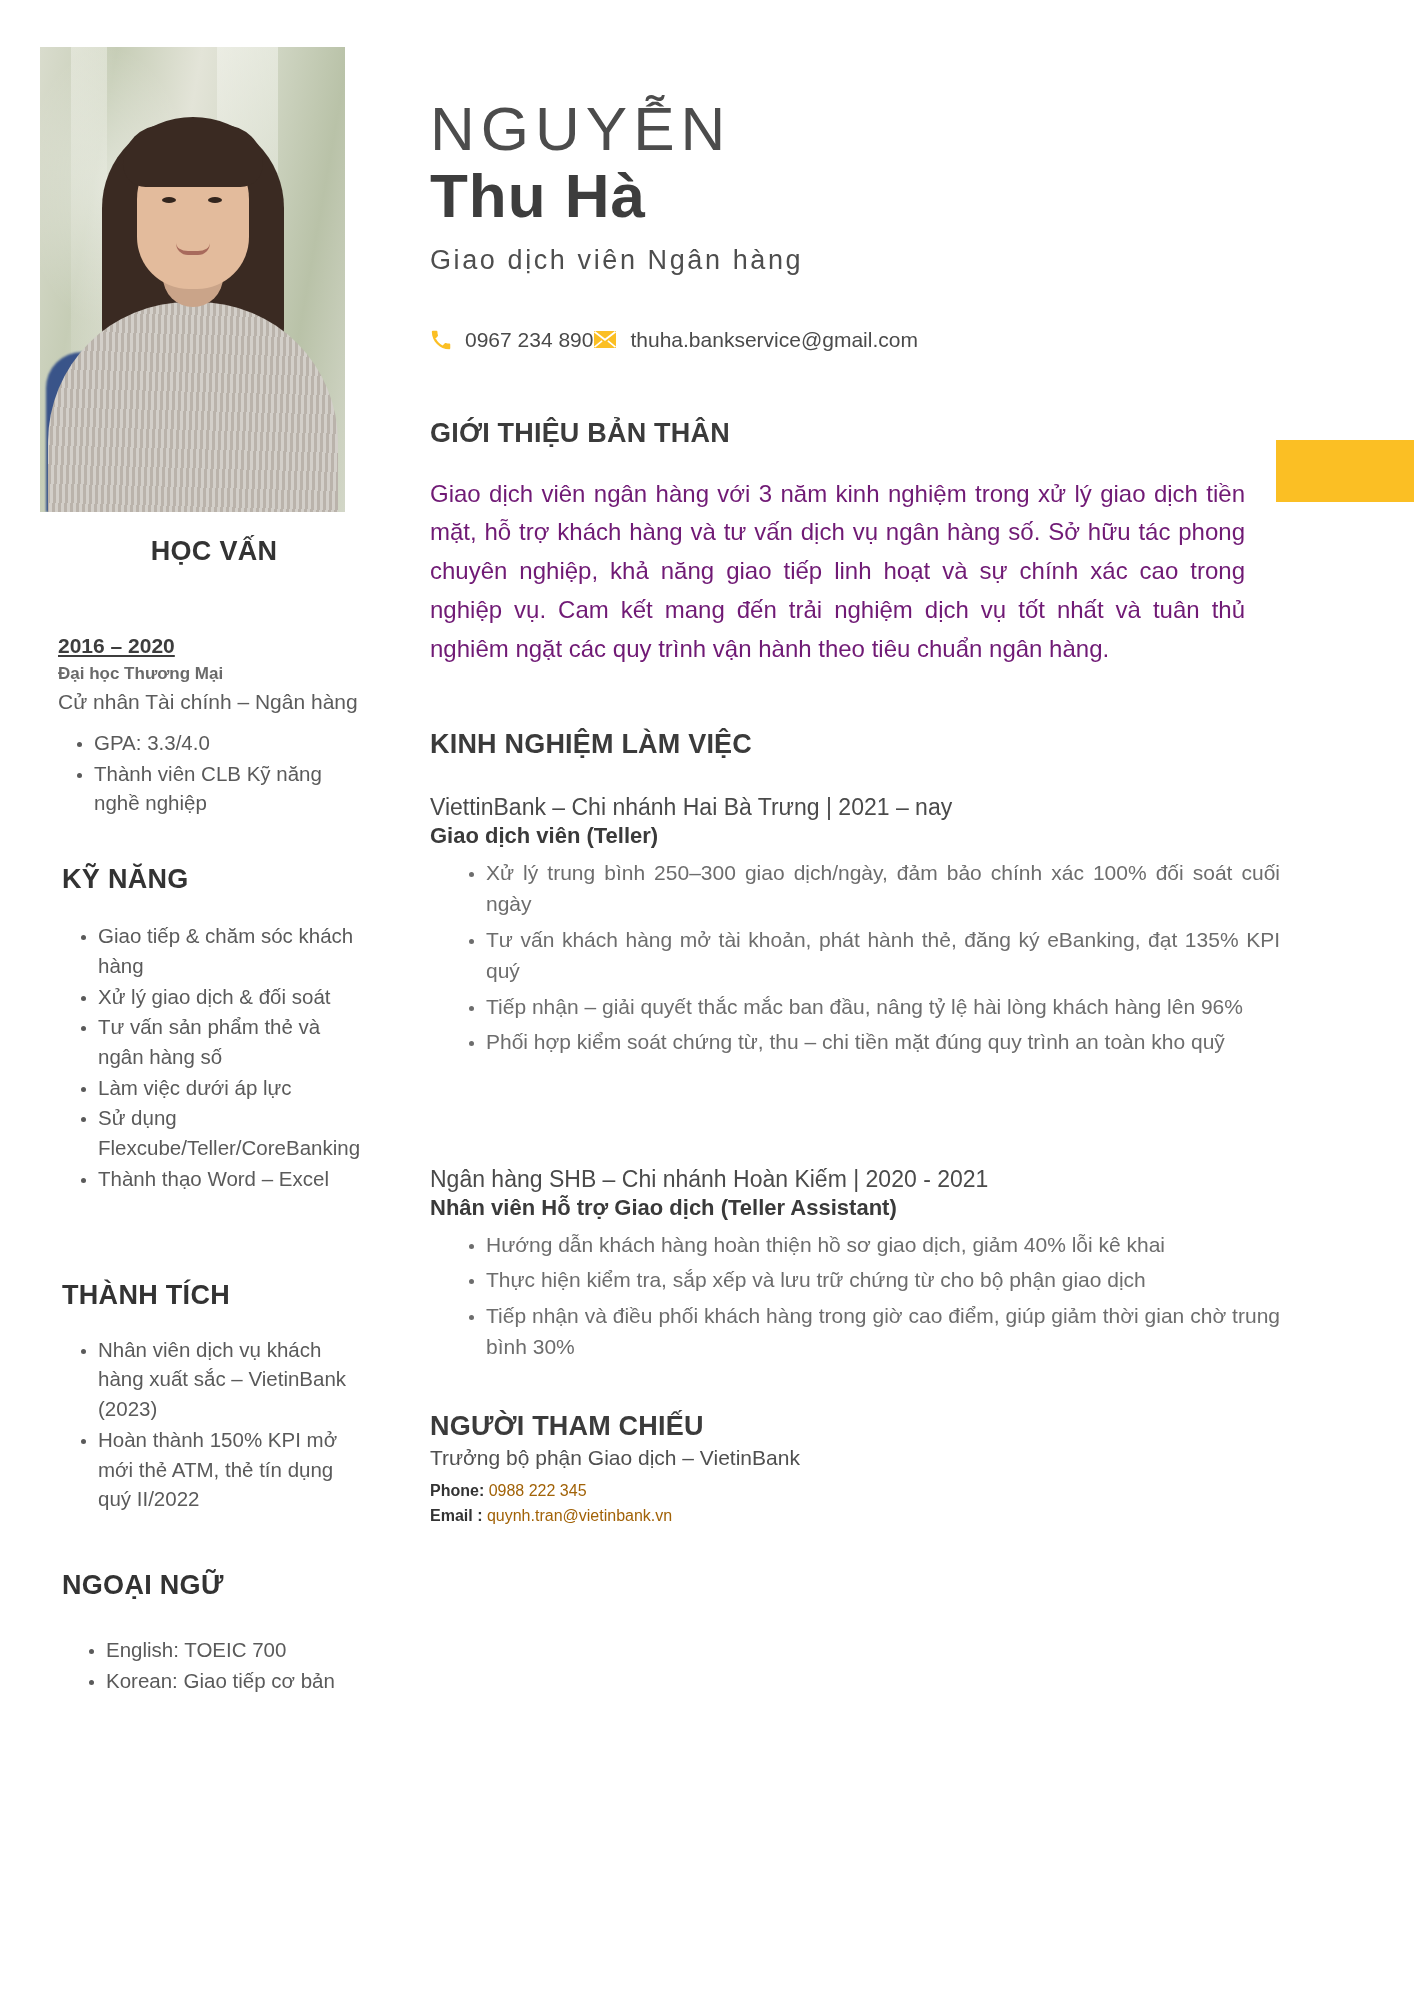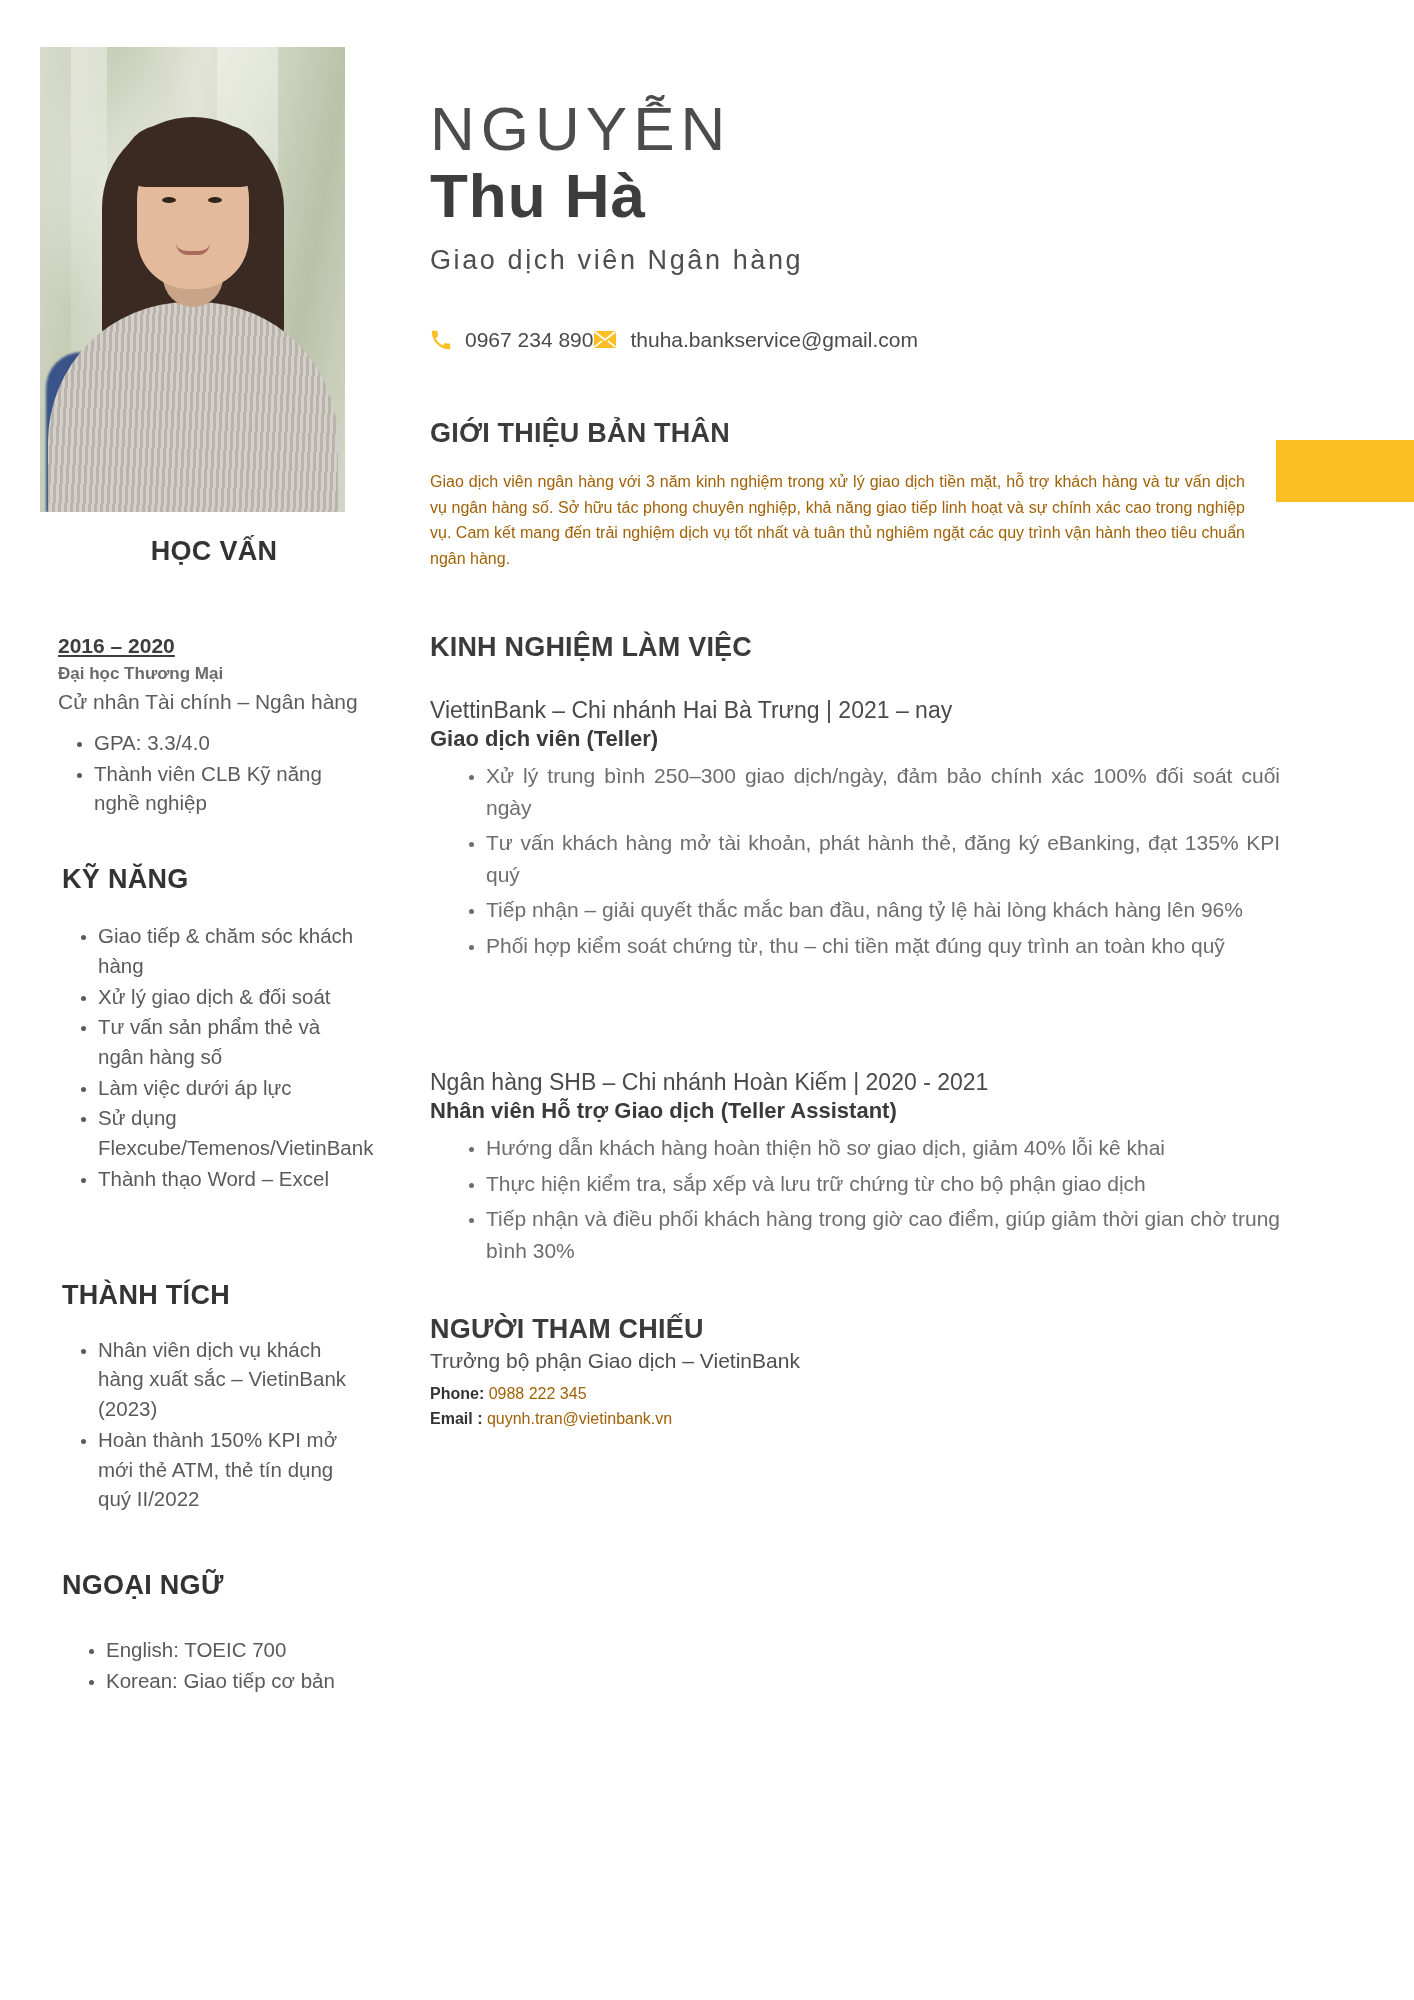--- a/index.html
+++ b/index.html
@@ -233,24 +233,24 @@
     margin-bottom: 1px;
   }
   ul.bullets li::marker { font-size: 17px; }
 
   .gap-skills { margin-top: 46px; padding-left: 22px; }
   .gap-achv   { margin-top: 86px; padding-left: 22px; }
   .gap-lang   { margin-top: 56px; padding-left: 22px; }
 
   
   .summary {
-    margin-top: 20px;
-    font-size: 16px;
+    margin-top: 26px;
+    font-size: 24px;
     line-height: 1.62;
-    color: #a16207;
+    color: #701a75;
     text-align: justify;
     width: 815px;
   }
   .exp-block { margin-top: 34px; }
   .exp-org {
     font-size: 23px;
     font-weight: 400;
     color: #4a4a4a;
   }
   .exp-role {
@@ -335,21 +335,21 @@
       </ul>
     </div>
 
     <div class="lblock gap-skills">
       <h2 class="sec-left">KỸ NĂNG</h2>
       <ul class="bullets" style="padding-left:36px;margin-top:26px">
         <li>Giao tiếp &amp; chăm sóc khách hàng</li>
         <li>Xử lý giao dịch &amp; đối soát</li>
         <li>Tư vấn sản phẩm thẻ và ngân hàng số</li>
         <li>Làm việc dưới áp lực</li>
-        <li>Sử dụng Flexcube/Temenos/VietinBank</li>
+        <li>Sử dụng Flexcube/Teller/CoreBanking</li>
         <li>Thành thạo Word – Excel</li>
       </ul>
     </div>
 
     <div class="lblock gap-achv">
       <h2 class="sec-left">THÀNH TÍCH</h2>
       <ul class="bullets" style="padding-left:36px;margin-top:24px">
         <li>Nhân viên dịch vụ khách hàng xuất sắc – VietinBank (2023)</li>
         <li>Hoàn thành 150% KPI mở mới thẻ ATM, thẻ tín dụng quý II/2022</li>
       </ul>

